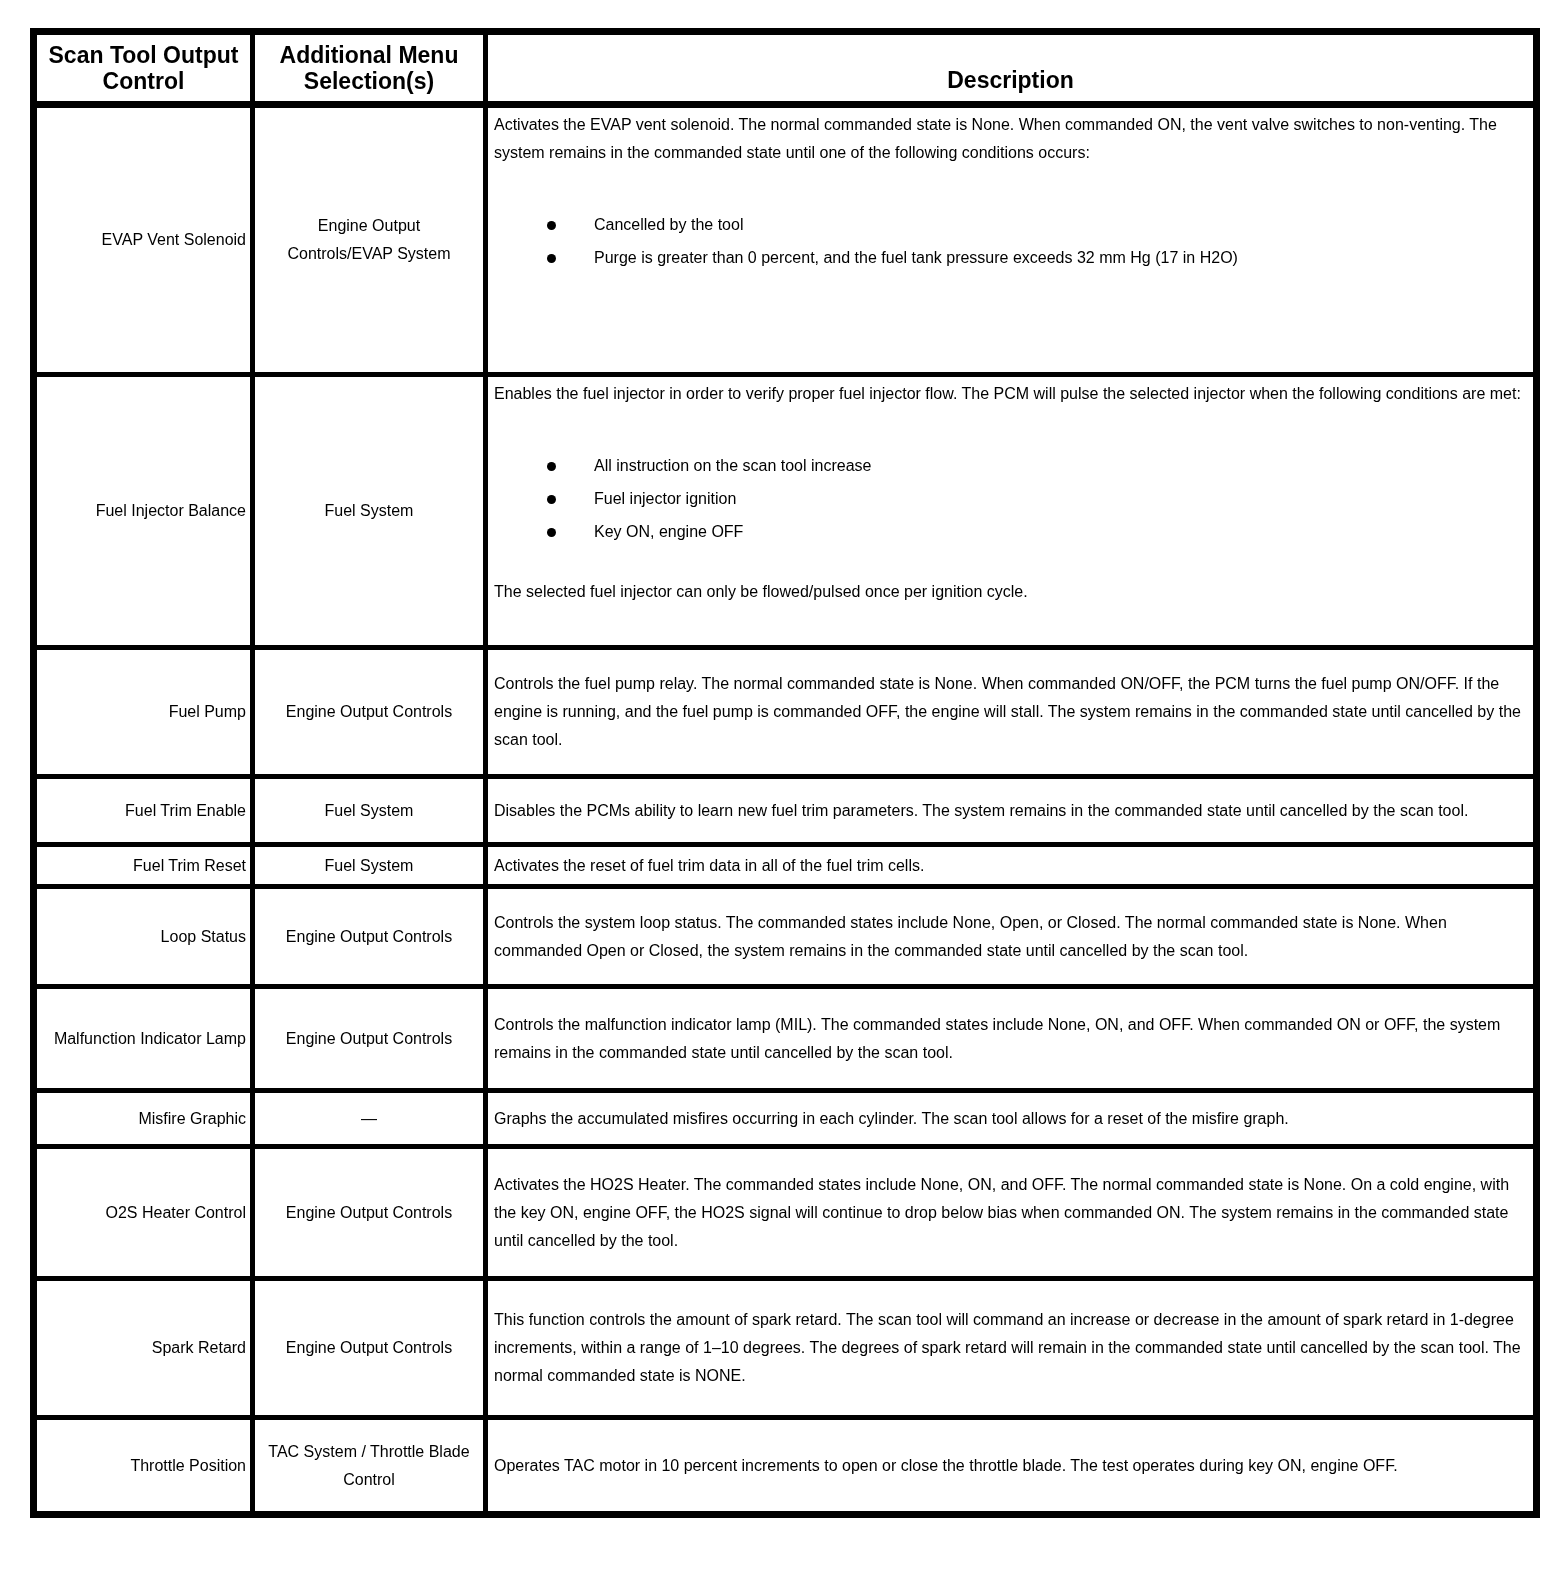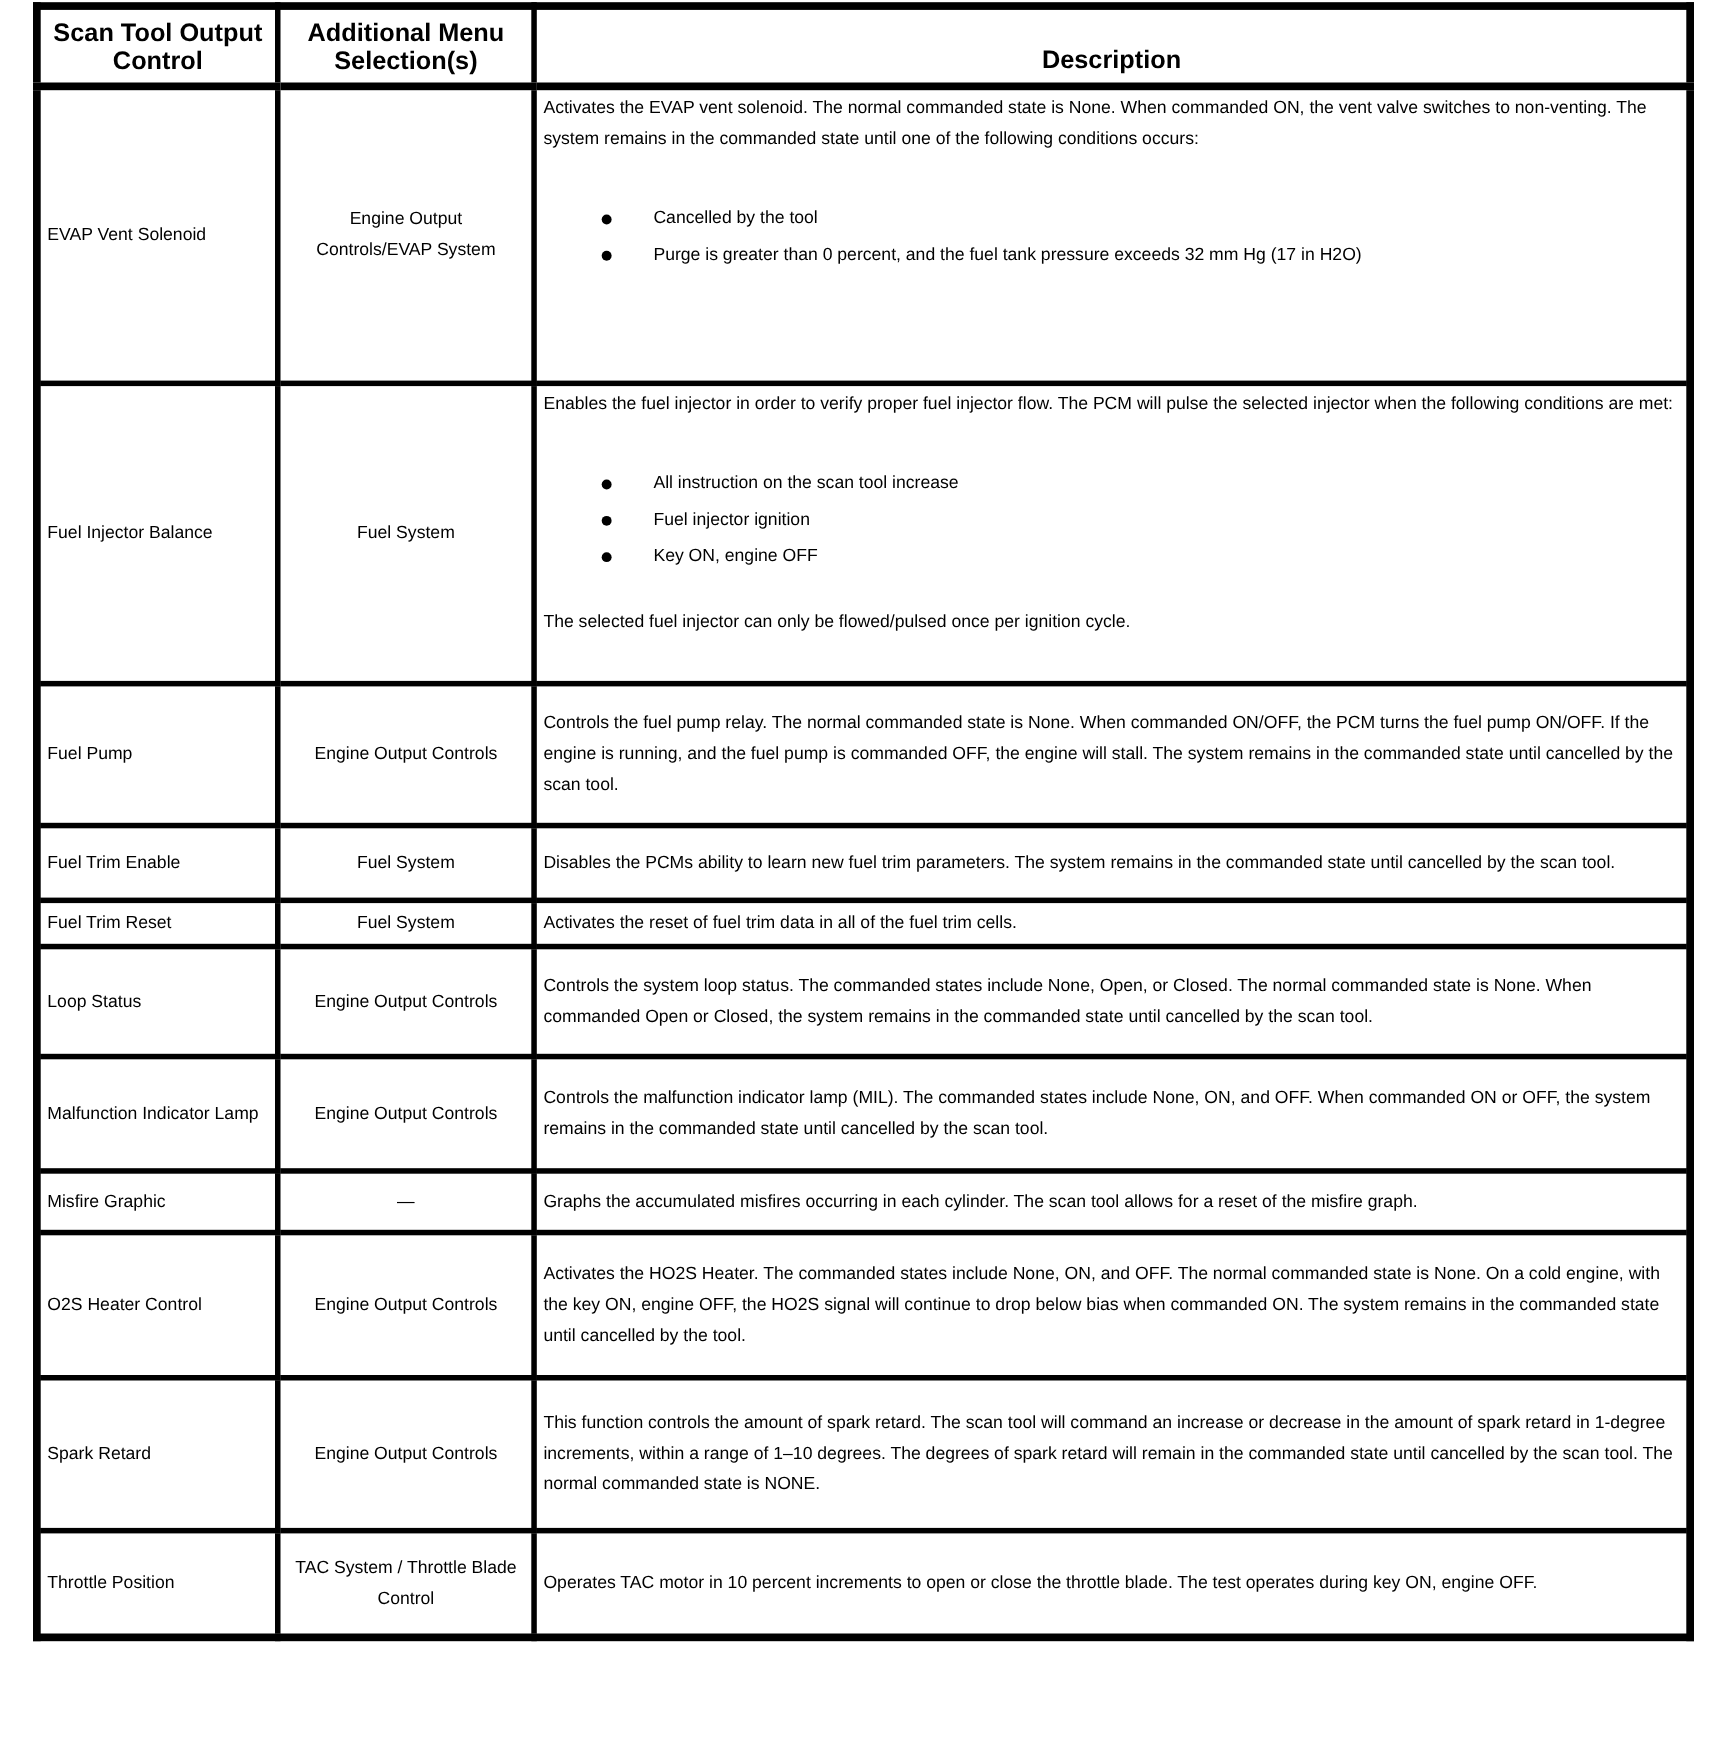--- a/index.html
+++ b/index.html
@@ -11,21 +11,21 @@
     font-family: "Liberation Sans", sans-serif;
   }
   body {
     width: 1568px;
     height: 1584px;
     position: relative;
   }
   table.scan-table {
     position: absolute;
     left: 30px;
-    top: 2px;
+    top: 28px;
     width: 1510px;
     border-collapse: collapse;
     table-layout: fixed;
     border: 7px solid #000;
     background: #fff;
   }
   col.c1 { width: 219px; }
   col.c2 { width: 233px; }
   th, td {
     border: 5px solid #000;
@@ -43,21 +43,21 @@
   }
   thead th.desc-h {
     vertical-align: bottom;
     padding-bottom: 8px;
   }
   td {
     font-size: 16px;
     line-height: 28px;
   }
   td.control {
-    text-align: left;
+    text-align: right;
     vertical-align: middle;
     padding: 2px 4px 2px 6px;
   }
   td.menu {
     text-align: center;
     vertical-align: middle;
     padding: 2px 8px;
   }
   td.desc {
     text-align: left;

